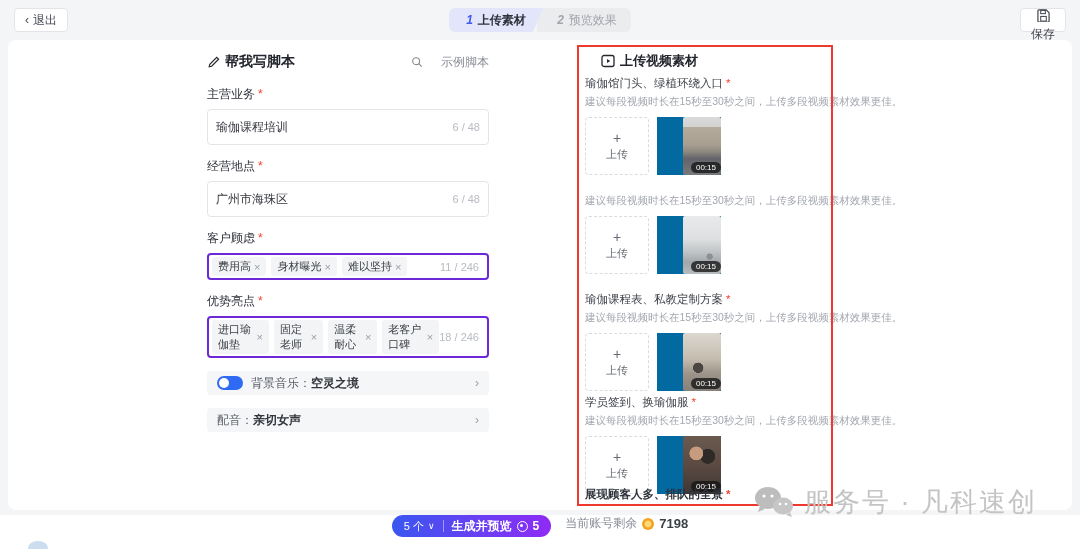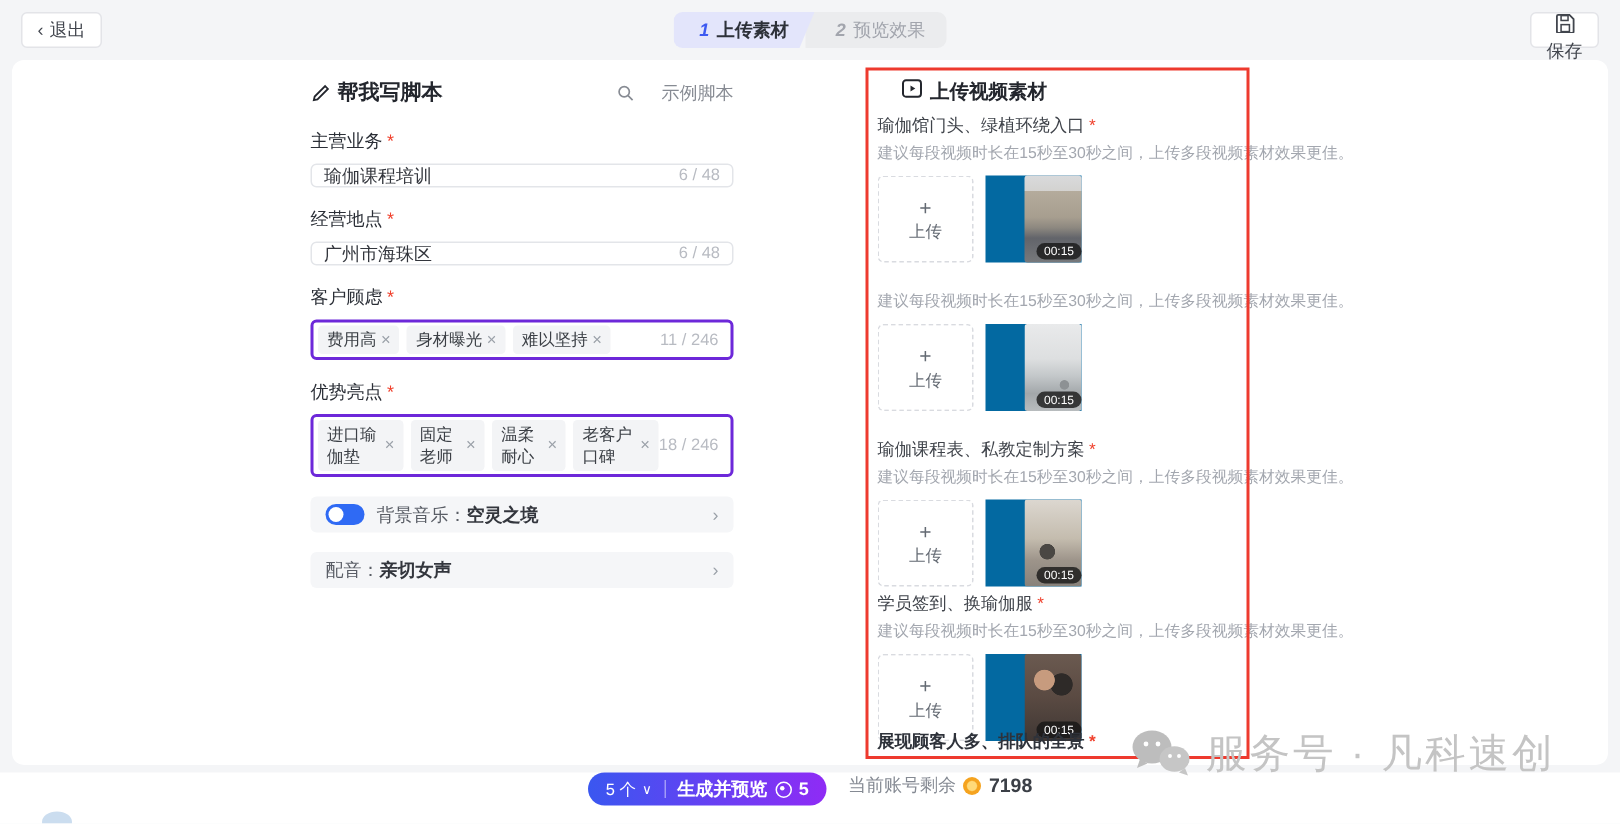--- a/index.html
+++ b/index.html
@@ -27,21 +27,21 @@
   .card { position:absolute; left:8px; right:8px; top:40px; height:470px; background:#fff; border-radius:8px; }
 
   
   .form-col { position:absolute; left:207px; top:53px; width:282px; }
   .form-head { display:flex; justify-content:space-between; align-items:center; margin-bottom:15px; }
   .form-title { font-size:14px; font-weight:700; color:#23262d; display:flex; align-items:center; gap:5px; }
   .example-link { font-size:12px; color:#878b93; display:flex; align-items:center; gap:18px; cursor:pointer; }
   .fld { margin-bottom:13px; }
   .fld-label { font-size:12px; color:#2b2f37; margin-bottom:6px; }
   .fld-label::after { content:"*"; color:#f0422e; margin-left:3px; }
-  .text-input { height:16px; border:1px solid #e3e5e9; border-radius:4px; display:flex; align-items:center;
+  .text-input { height:36px; border:1px solid #e3e5e9; border-radius:4px; display:flex; align-items:center;
     justify-content:space-between; padding:0 8px; }
   .text-input .val { font-size:12px; color:#33363d; }
   .counter { font-size:11px; color:#b8bbc2; white-space:nowrap; }
   .tag-input { min-height:26px; border:2px solid #6d28d9; border-radius:4px; display:flex; align-items:center;
     padding:2px 8px 2px 3px; }
   .chips { display:flex; flex:1; gap:5px; }
   .chip { background:#f3f4f6; border-radius:3px; padding:2px 6px; font-size:11px; color:#3c4046;
     display:flex; align-items:center; gap:3px; cursor:default; }
   .chip .x { color:#9aa0a8; cursor:pointer; }
   .opt-row { background:#f5f6f8; border-radius:4px; height:24px; display:flex; align-items:center;
@@ -49,21 +49,21 @@
   .opt-row .lbl { font-size:12px; color:#5a5e66; }
   .opt-row .val { font-size:12px; font-weight:700; color:#33363d; }
   .opt-row .chev { margin-left:auto; color:#9aa0a8; font-size:12px; }
   .toggle { width:26px; height:14px; border-radius:7px; background:#2f6af4; position:relative; margin-right:8px; cursor:pointer; }
   .toggle .knob { position:absolute; left:2px; top:2px; width:10px; height:10px; border-radius:50%; background:#fff; }
 
   
   .red-rect { position:absolute; left:577px; top:45px; width:256px; height:461px;
     border:2px solid #ee3a2e; pointer-events:none; z-index:5; }
   .upanel { position:absolute; left:585px; top:50px; width:240px; }
-  .upanel-header { position:absolute; top:2px; left:0; display:flex; gap:5px;
+  .upanel-header { position:absolute; top:2px; left:0; display:flex; align-items:center; gap:5px;
     font-size:13px; font-weight:700; color:#23262d;padding-left:16px; }
   .usec { position:absolute; left:0; width:240px; }
   .usec-title { font-size:11.5px; color:#3f434a; }
   .usec-title::after { content:"*"; color:#f0422e; margin-left:3px; }
   .usec-tip { font-size:10.5px; color:#a3a7af; margin-top:4px; white-space:nowrap; }
   .tiles { display:flex; gap:8px; margin-top:8px; }
   .upload-box { width:64px; height:58px; border:1px dashed #d9dbe0; border-radius:4px; background:#fff;
     display:flex; flex-direction:column; align-items:center; justify-content:center; cursor:pointer; color:#646a73; }
   .upload-box .plus { font-size:14px; line-height:14px; }
   .upload-box .txt { font-size:11px; margin-top:2px; }

